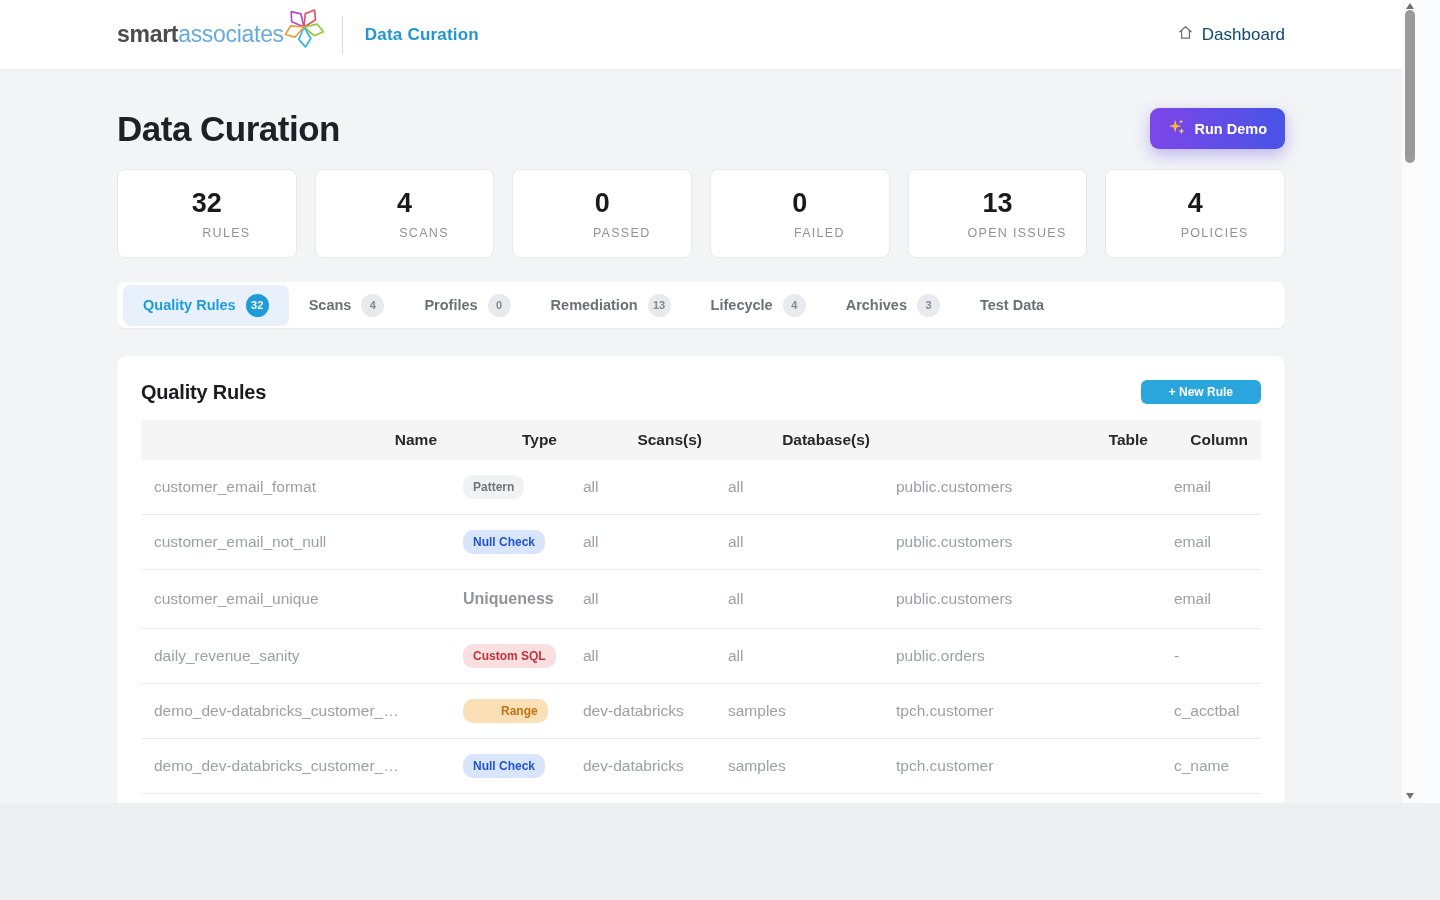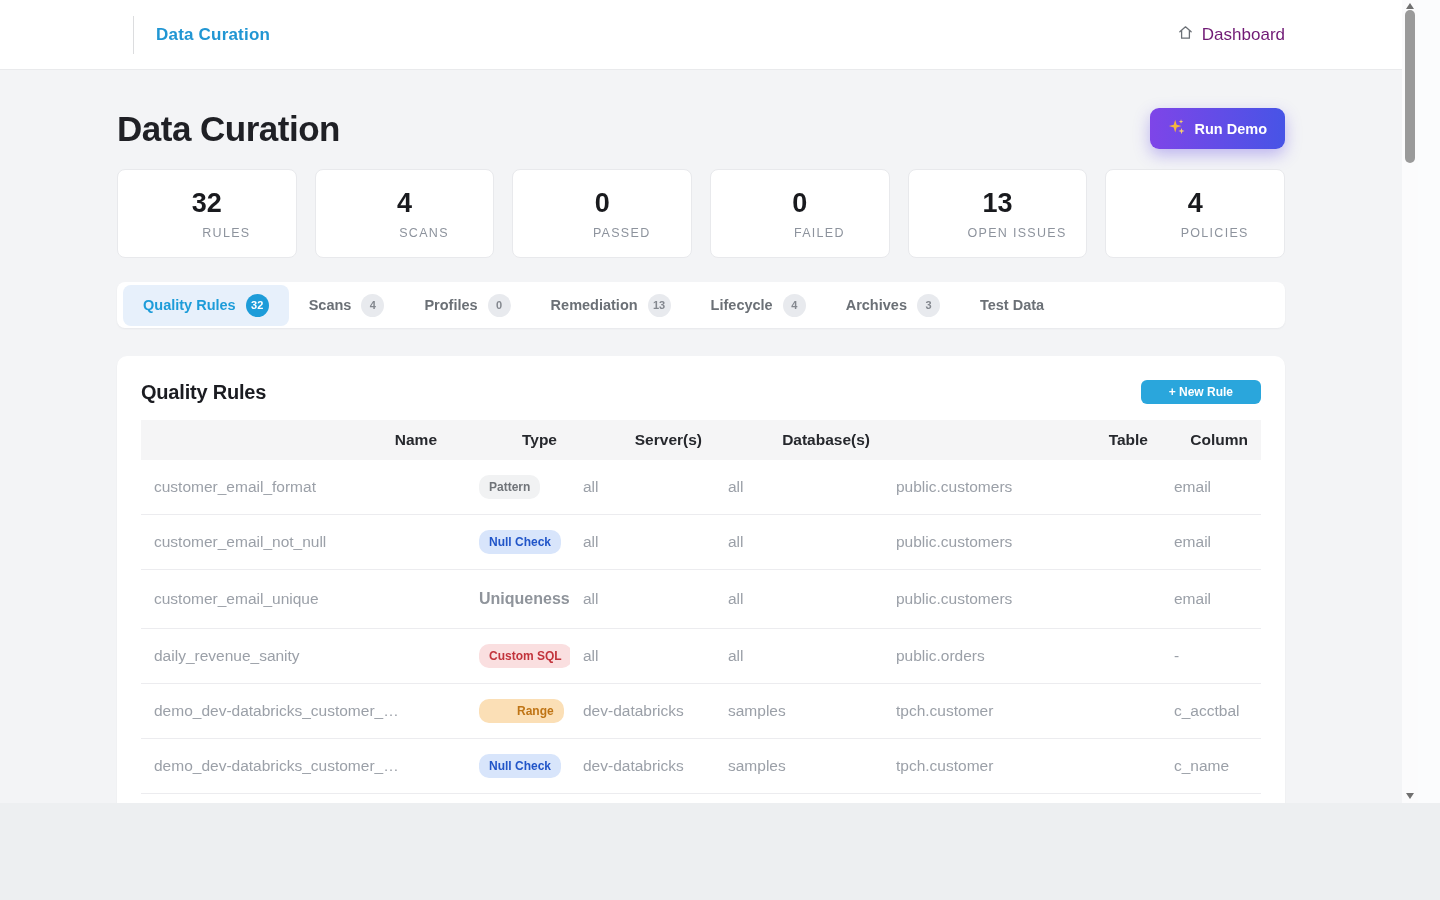--- a/index.html
+++ b/index.html
@@ -34,21 +34,21 @@
     display:flex; align-items:center; justify-content:space-between;
     padding:0 117px;
   }
   .appbar-left { display:flex; align-items:center; }
   .logo { display:flex; align-items:center; cursor:pointer; }
   .logo-smart { font-size:23px; font-weight:600; color:#4b4c50; letter-spacing:-0.3px; }
   .logo-assoc { font-size:23px; font-weight:400; color:#67abdc; letter-spacing:-0.3px; }
   .logo-pinwheel { margin-left:-2px; margin-top:-14px; }
   .appbar-divider { width:1px; height:38px; background:#dcdddf; margin:0 22px 0 16px; }
   .appbar-title { font-size:17px; font-weight:700; color:#2196d3; letter-spacing:0.2px; }
-  .dashboard-link { display:flex; align-items:center; gap:8px; color:#701a75; font-size:17px; cursor:pointer; }
+  .dashboard-link { display:flex; align-items:center; gap:8px; color:#0c4a6e; font-size:17px; cursor:pointer; }
   
   .page { width:1168px; margin:0 auto; }
   .title-row { margin-top:38px; display:flex; align-items:center; justify-content:space-between; }
   .page-title { font-size:35px; font-weight:800; color:#1f2025; letter-spacing:-0.5px; }
   .run-demo-btn {
     display:flex; align-items:center; gap:9px;
     background:linear-gradient(90deg,#7e45e8,#4754e6);
     color:#fff; font-weight:700; font-size:14.5px;
     padding:10px 18px; border:none; border-radius:9px; cursor:pointer;
     box-shadow:0 6px 16px rgba(88,62,225,0.35);
@@ -97,34 +97,57 @@
   table.rules-table { width:100%; border-collapse:collapse; table-layout:fixed; }
   .rules-table th {
     background:#f5f5f6; text-align:right; font-size:15.5px; font-weight:700; color:#26282d;
     padding:11px 13px;
   }
   .rules-table td {
     padding:15px 13px; font-size:15.5px; color:#9ba0a8;
     border-top:1px solid #ececef; white-space:nowrap; overflow:hidden; text-overflow:ellipsis;
   }
   .rules-table tbody tr:first-child td { border-top:none; }
-  .badge { display:inline-block; padding:5px 10px; border-radius:10px; font-size:12px; font-weight:700;margin-left:16px; }
+  .badge { display:inline-block; padding:5px 10px; border-radius:10px; font-size:12px; font-weight:700; }
   .badge-gray   { background:#f1f2f3; color:#707479; }
   .badge-blue   { background:#d8e5fb; color:#2155c8; }
   .badge-red    { background:#fadfe0; color:#c2343c; }
   .badge-orange { background:#fbdfb6; color:#bf7415;padding-left:38px; }
   .badge-plain  { padding:5px 0; background:transparent; color:#8f949b; font-size:16px; }
 </style>
 </head>
 <body>
 
 <div class="viewport">
 
   <div class="appbar">
     <div class="appbar-left">
+      <div class="logo">
+        <span class="logo-smart">smart</span>
+        <span class="logo-assoc">associates</span>
+        <span class="logo-pinwheel">
+          <svg width="44" height="46" viewBox="0 0 44 46" fill="none" stroke-width="1.7" stroke-linejoin="round">
+            <g transform="rotate(-40 22 24)">
+                <path d="M22 24 L28 12 L22 4 L16 12 Z" stroke="#b44bc8"></path>
+              </g>
+            <g transform="rotate(32 22 24)">
+                <path d="M22 24 L28 12 L22 4 L16 12 Z" stroke="#e05566"></path>
+              </g>
+            <g transform="rotate(104 22 24)">
+                <path d="M22 24 L28 12 L22 4 L16 12 Z" stroke="#93c83d"></path>
+              </g>
+            <g transform="rotate(176 22 24)">
+                <path d="M22 24 L28 12 L22 4 L16 12 Z" stroke="#30b8d8"></path>
+              </g>
+            <g transform="rotate(248 22 24)">
+                <path d="M22 24 L28 12 L22 4 L16 12 Z" stroke="#f29a38"></path>
+              </g>
+          </svg>
+        </span>
+      </div>
       <div class="appbar-divider"></div>
       <div class="appbar-title">Data Curation</div>
     </div>
     <div class="dashboard-link">
       <span>
         <svg width="17" height="17" viewBox="0 0 24 24" fill="none" stroke="#6b7076" stroke-width="1.8" stroke-linejoin="round" stroke-linecap="round">
           <path d="M4 11 L12 4 L20 11"></path>
             <path d="M6.5 9.5 V20 H17.5 V9.5"></path>
         </svg>
       </span>
@@ -216,21 +239,21 @@
             <col style="width:120px">
             <col style="width:145px">
           <col style="width:168px">
             <col style="width:278px">
             <col style="width:100px">
         </colgroup>
         <thead>
           <tr>
             <th>Name</th>
             <th>Type</th>
-            <th>Server(s)</th>
+            <th>Scans(s)</th>
             <th>Database(s)</th>
             <th>Table</th>
             <th>Column</th>
           </tr>
         </thead>
         <tbody>
           <tr>
             <td>customer_email_format</td>
             <td><span class="badge badge-gray">Pattern</span></td>
             <td>all</td>

